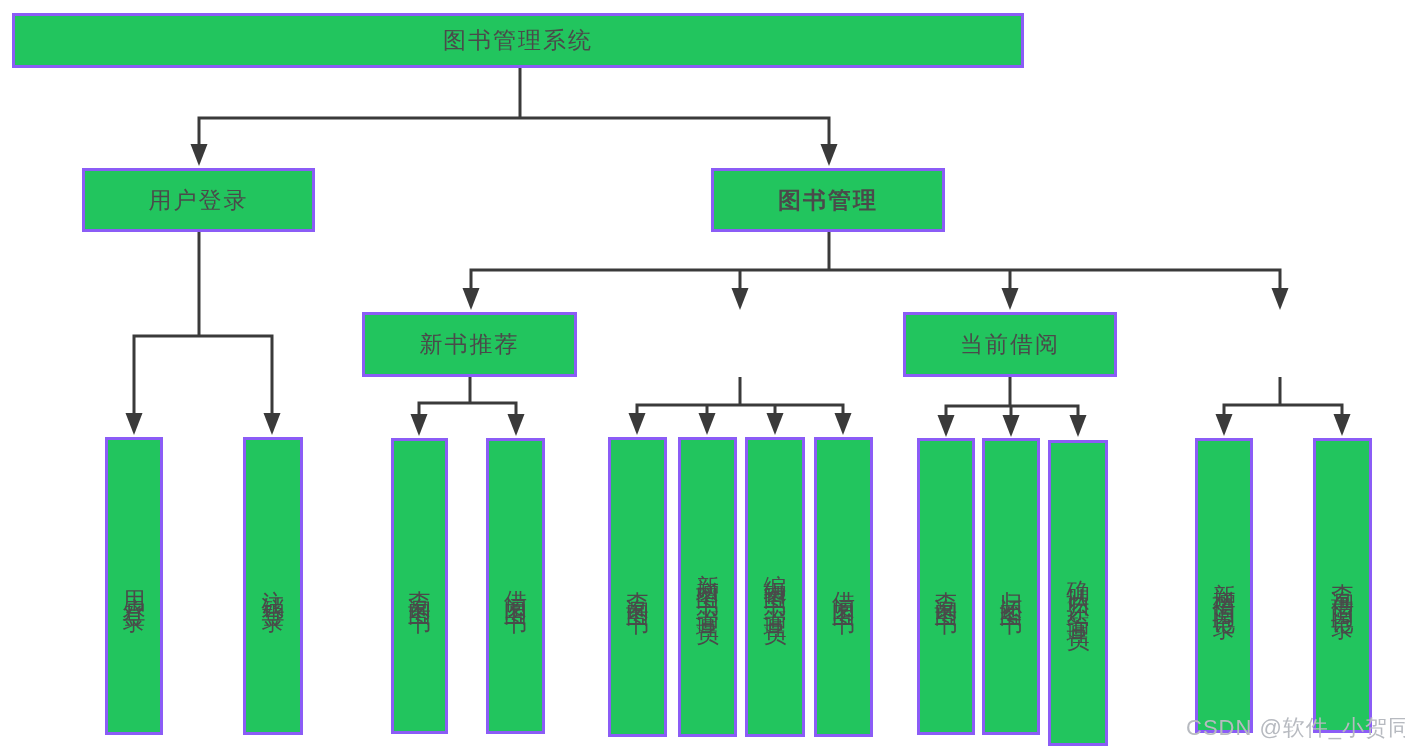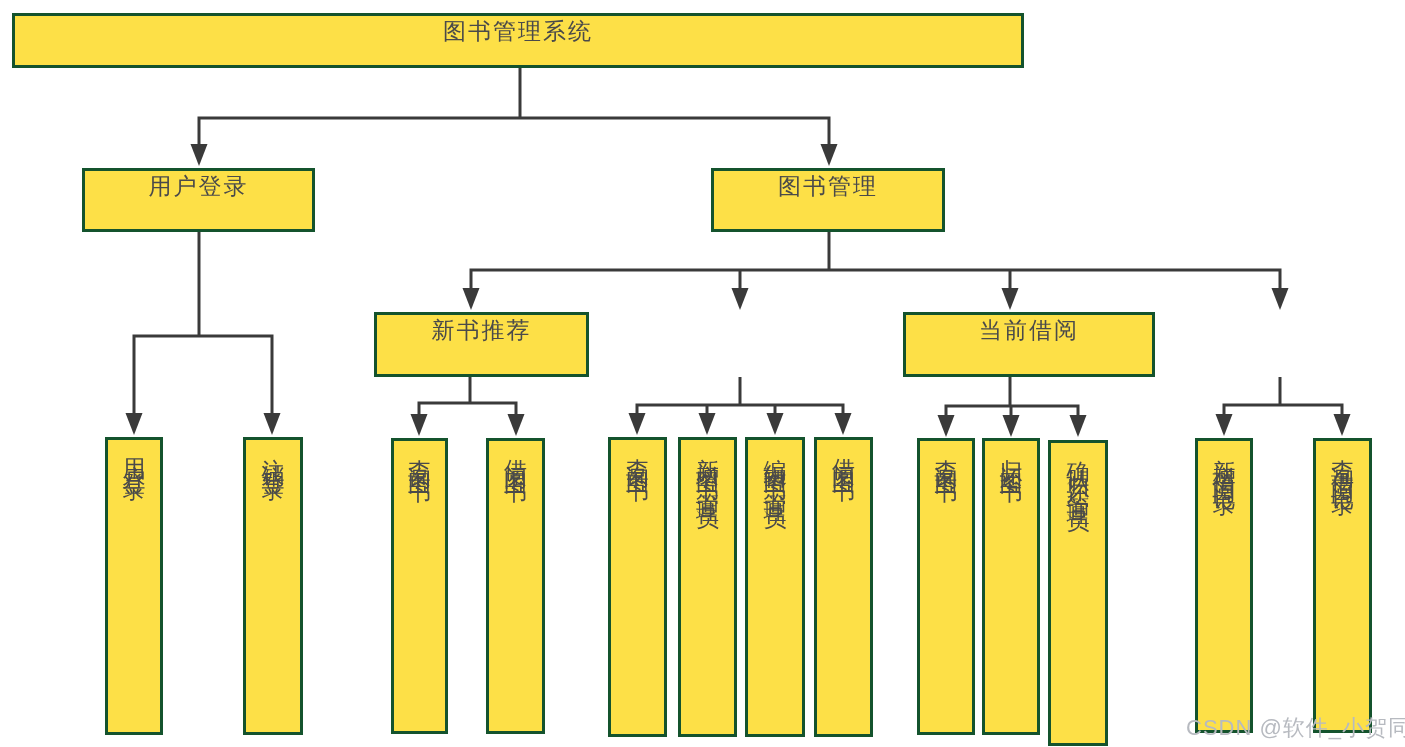--- a/index.html
+++ b/index.html
@@ -7,43 +7,44 @@
     position:relative;
     width:1405px;height:747px;
     background:#ffffff;
     font-family:"Liberation Sans",sans-serif;
     overflow:hidden;
   }
   #wires{position:absolute;left:0;top:0;width:1405px;height:747px;}
   .node{
     position:absolute;
     box-sizing:border-box;
-    background:#fde047;
-    border:3px solid #14532d;
+    background:#22c55e;
+    border:3px solid #8b5cf6;
     display:flex;
+    align-items:center;
     justify-content:center;
     color:#4a4a4a;
     z-index:2;
   }
   .hnode{font-size:23px;letter-spacing:2px;}
   .vnode .vlabel{
     writing-mode:vertical-rl;
     text-orientation:mixed;
     font-size:23px;
     letter-spacing:7px;
     color:#4a4a4a;
     line-height:1;
   }
   
   .n-root {left:12px;  top:13px;  width:1012px;height:55px;}
   .n-login{left:82px;  top:168px; width:233px; height:64px;}
-  .n-mgmt {left:711px; top:168px; width:234px; height:64px;}
-  .n-sec0 {left:362px; top:312px; width:215px; height:65px;margin-left:12px;}
+  .n-mgmt {left:711px; top:168px; width:234px; height:64px;font-weight:bold;}
+  .n-sec0 {left:362px; top:312px; width:215px; height:65px;}
   .n-sec1 {left:633px; top:312px; width:214px; height:65px;}
-  .n-sec2 {left:903px; top:312px; width:252px; height:65px;}
+  .n-sec2 {left:903px; top:312px; width:214px; height:65px;}
   .n-sec3 {left:1173px;top:312px; width:215px; height:65px;}
   .g0l0{left:105px; top:437px;width:58px;height:298px;}
   .g0l1{left:243px; top:437px;width:60px;height:298px;}
   .g1l0{left:391px; top:438px;width:57px;height:296px;}
   .g1l1{left:486px; top:438px;width:59px;height:296px;}
   .g2l0{left:608px; top:437px;width:59px;height:300px;}
   .g2l1{left:678px; top:437px;width:59px;height:300px;}
   .g2l2{left:745px; top:437px;width:60px;height:300px;}
   .g2l3{left:814px; top:437px;width:59px;height:300px;}
   .g3l0{left:917px; top:438px;width:58px;height:297px;}

